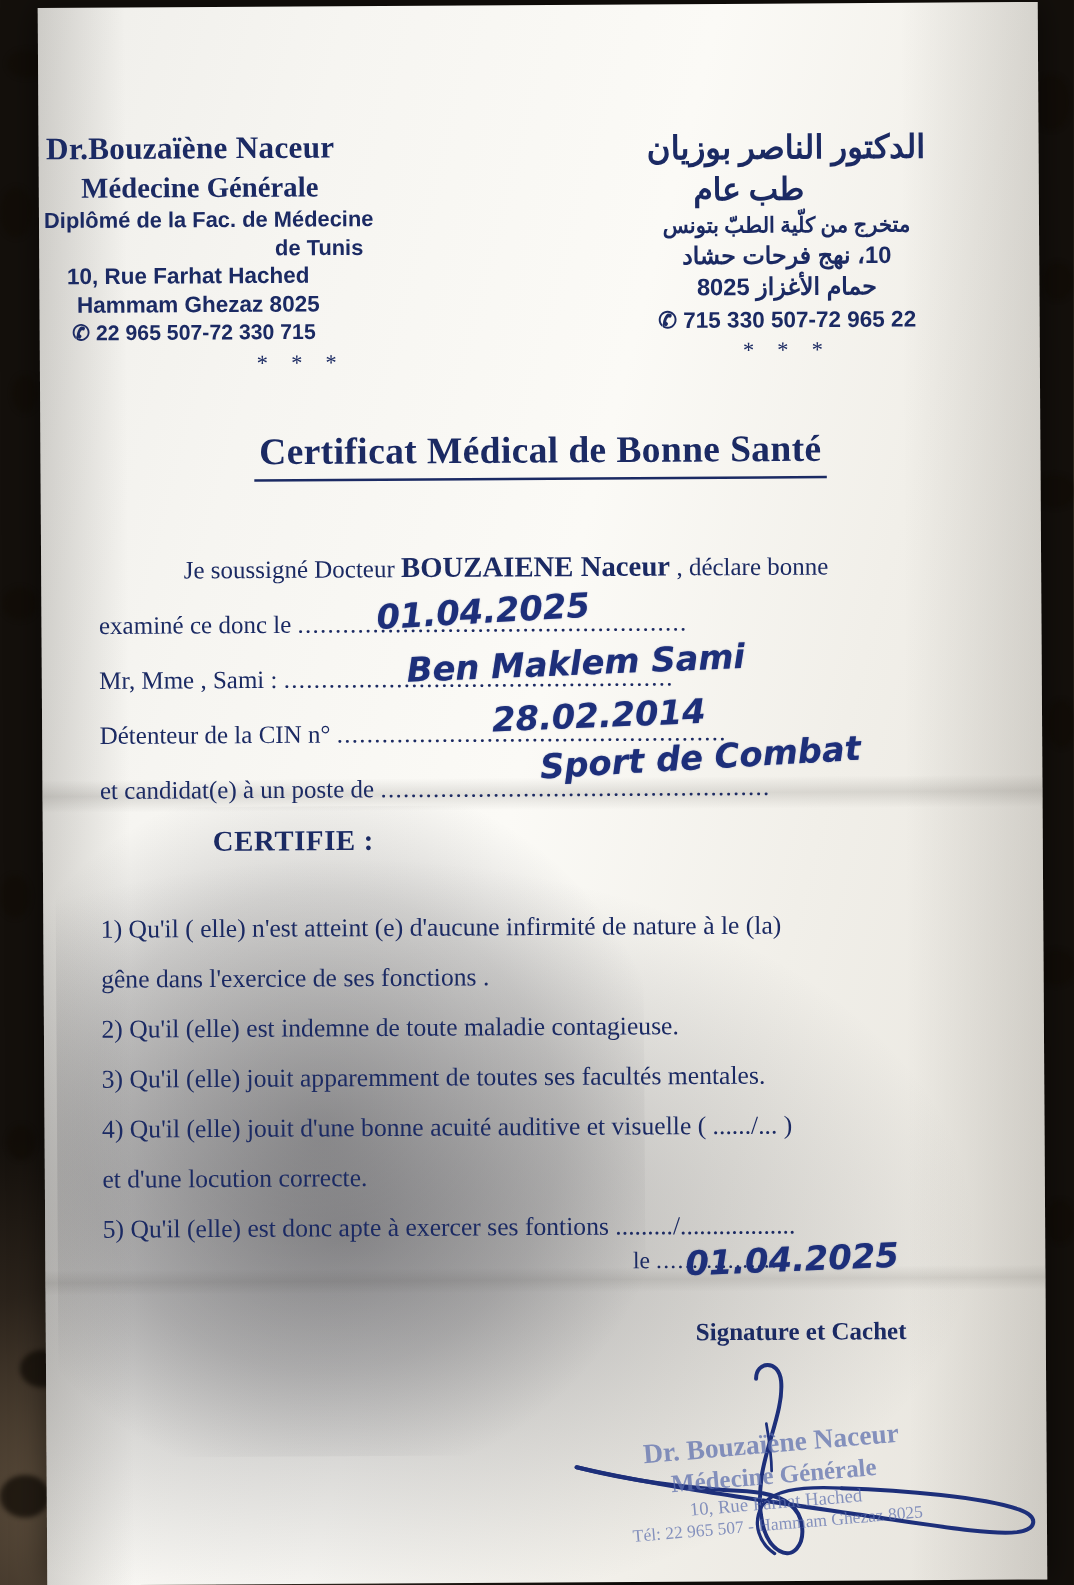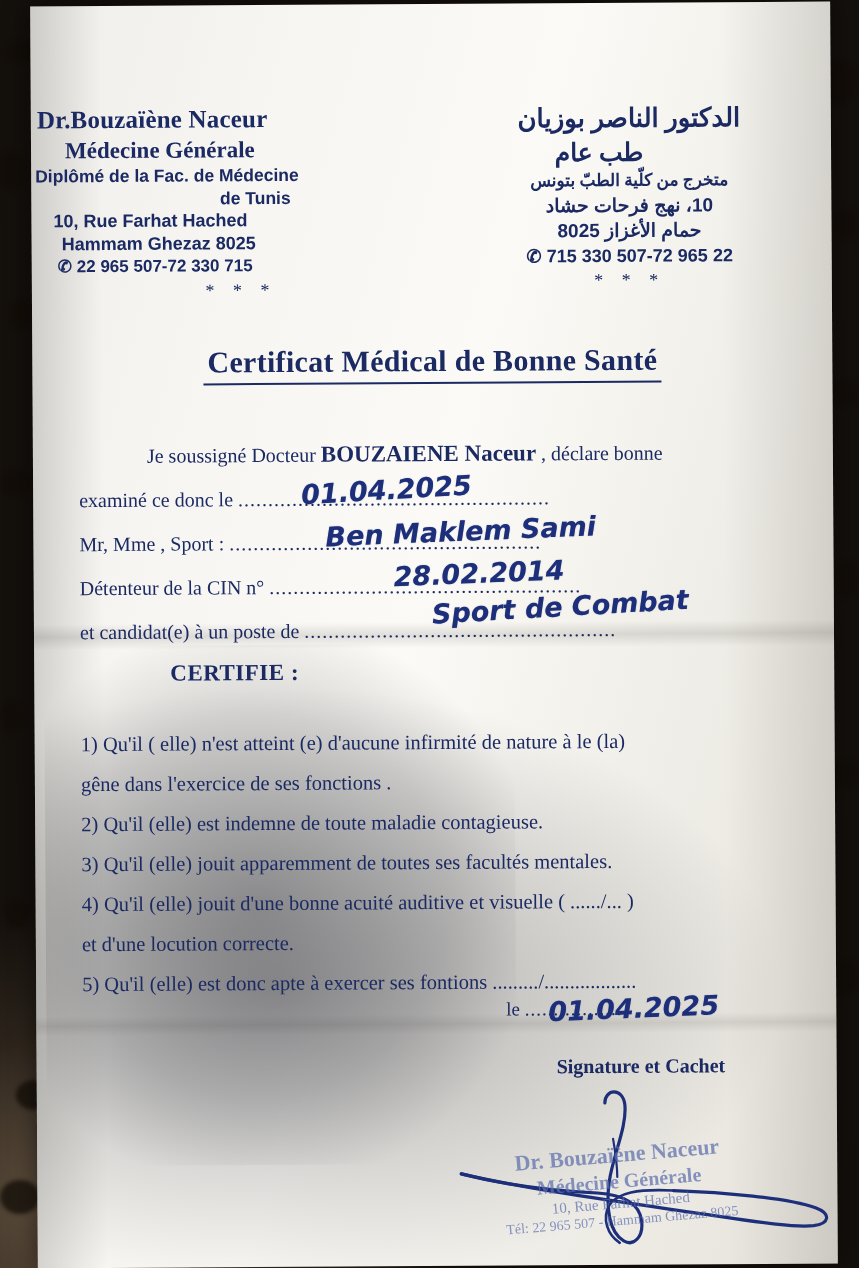--- a/index.html
+++ b/index.html
@@ -333,21 +333,21 @@
         <span class="bold">BOUZAIENE Naceur</span>
         <span>, déclare bonne</span>
       </div>
 
       <div class="line">
         <span>examiné ce donc le</span>
         <span class="dots">....................................................</span>
       </div>
 
       <div class="line">
-        <span>Mr, Mme , Sport :</span>
+        <span>Mr, Mme , Sami :</span>
         <span class="dots">....................................................</span>
       </div>
 
       <div class="line">
         <span>Détenteur de la CIN n°</span>
         <span class="dots">....................................................</span>
       </div>
 
       <div class="line">
         <span>et candidat(e) à un poste de</span>

